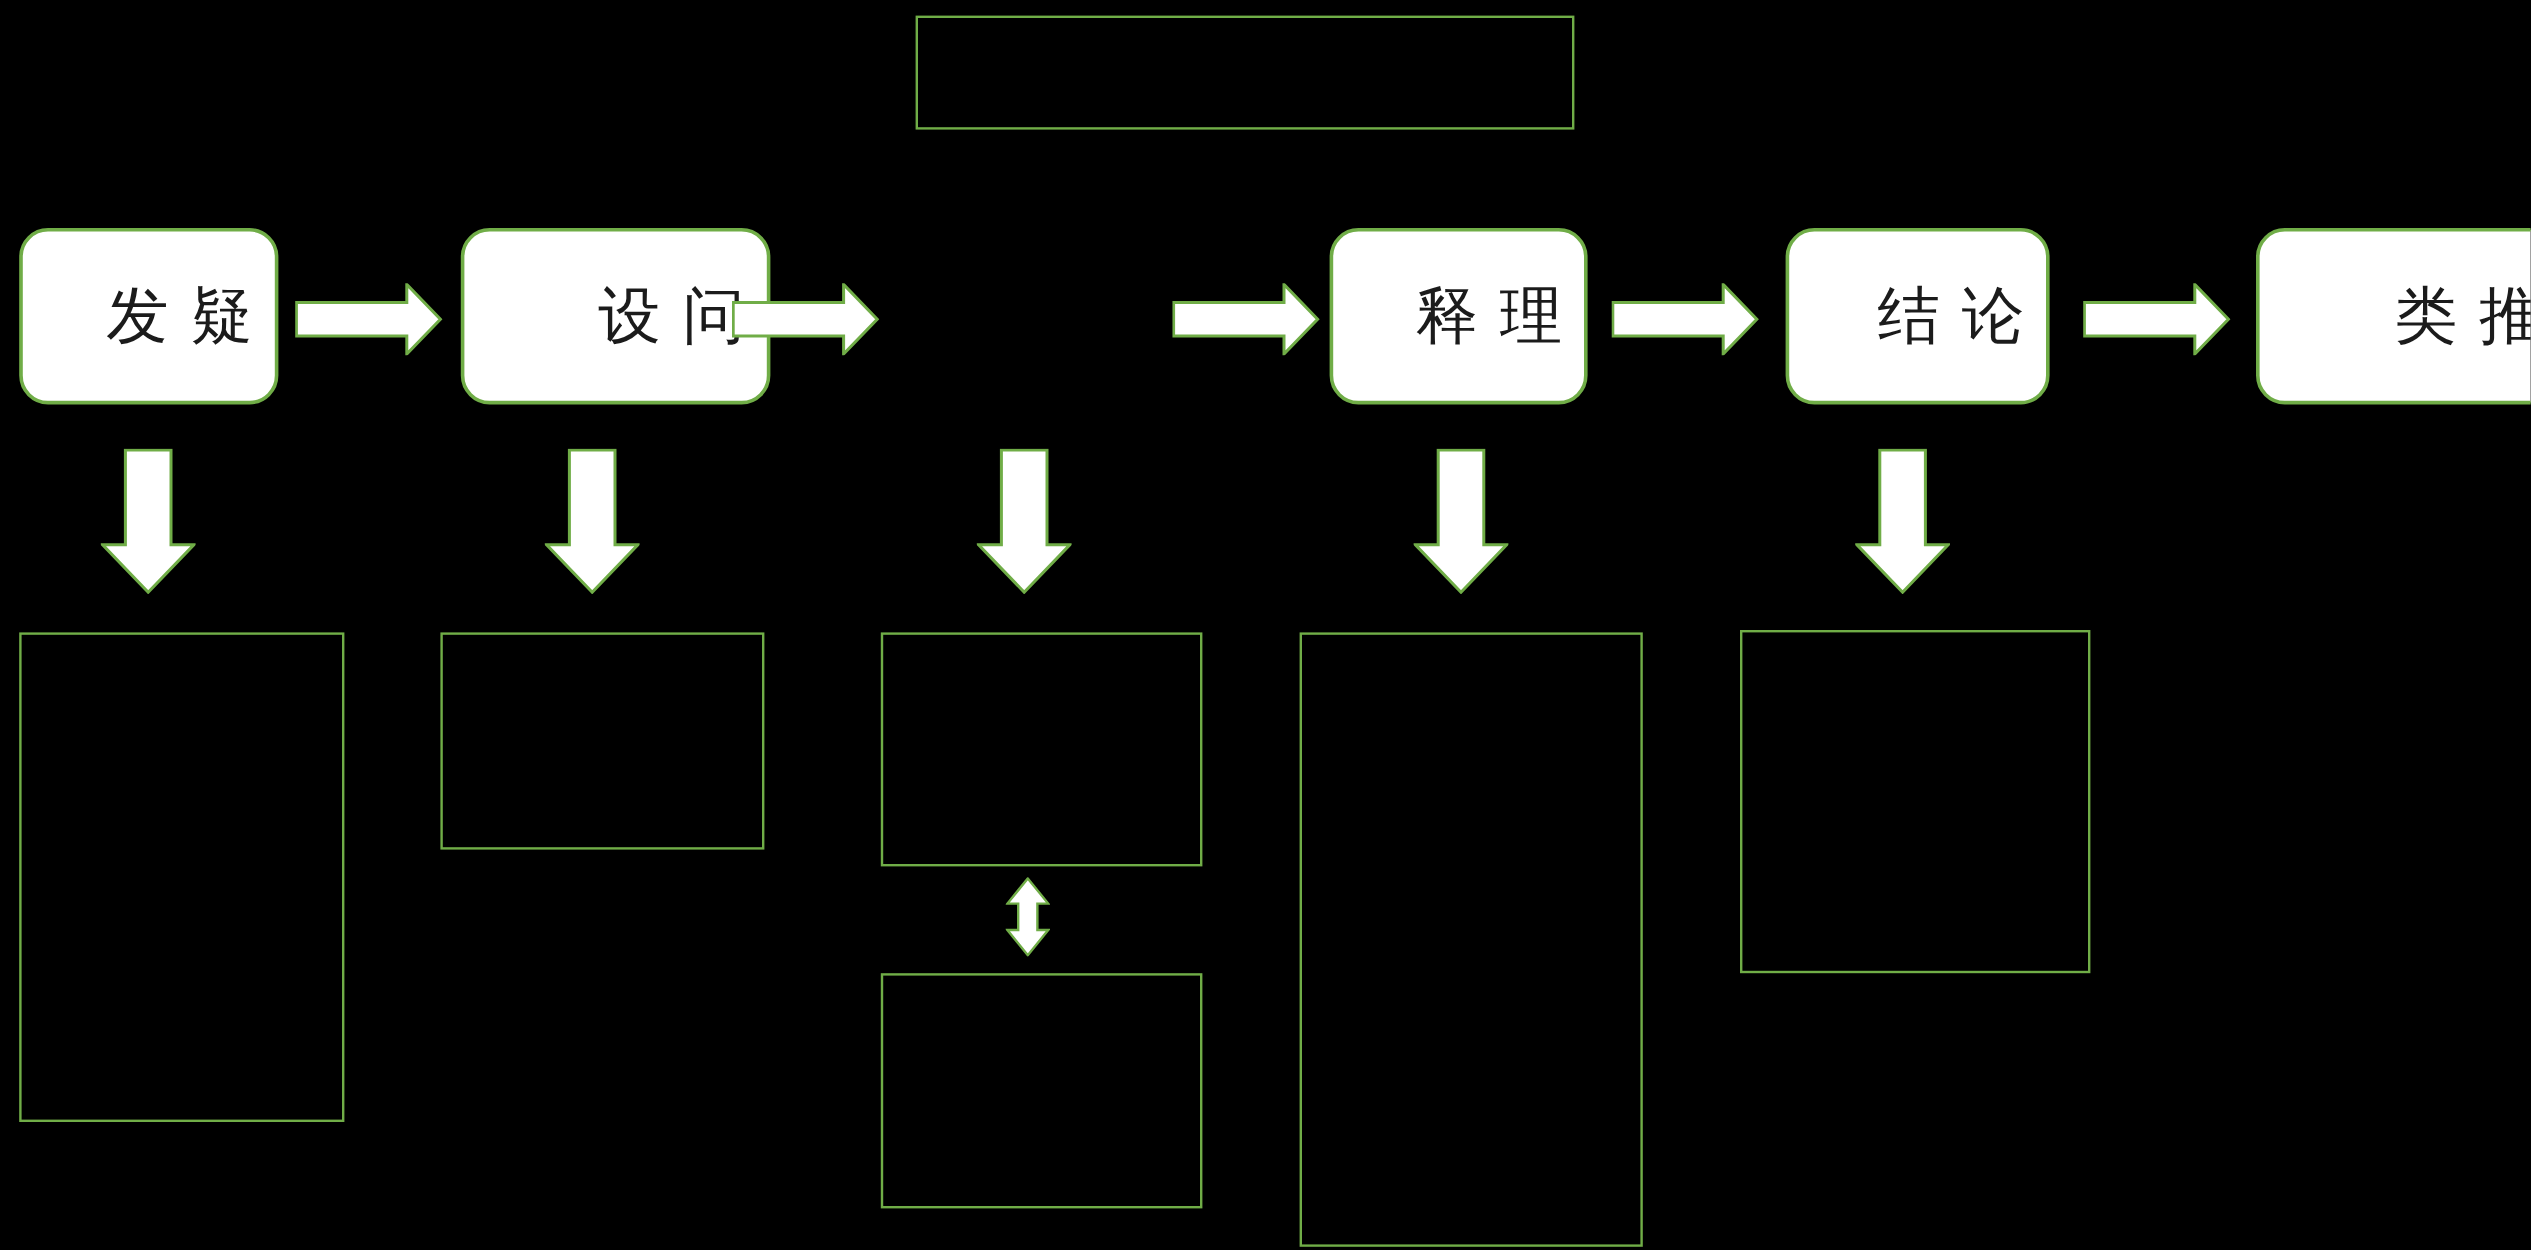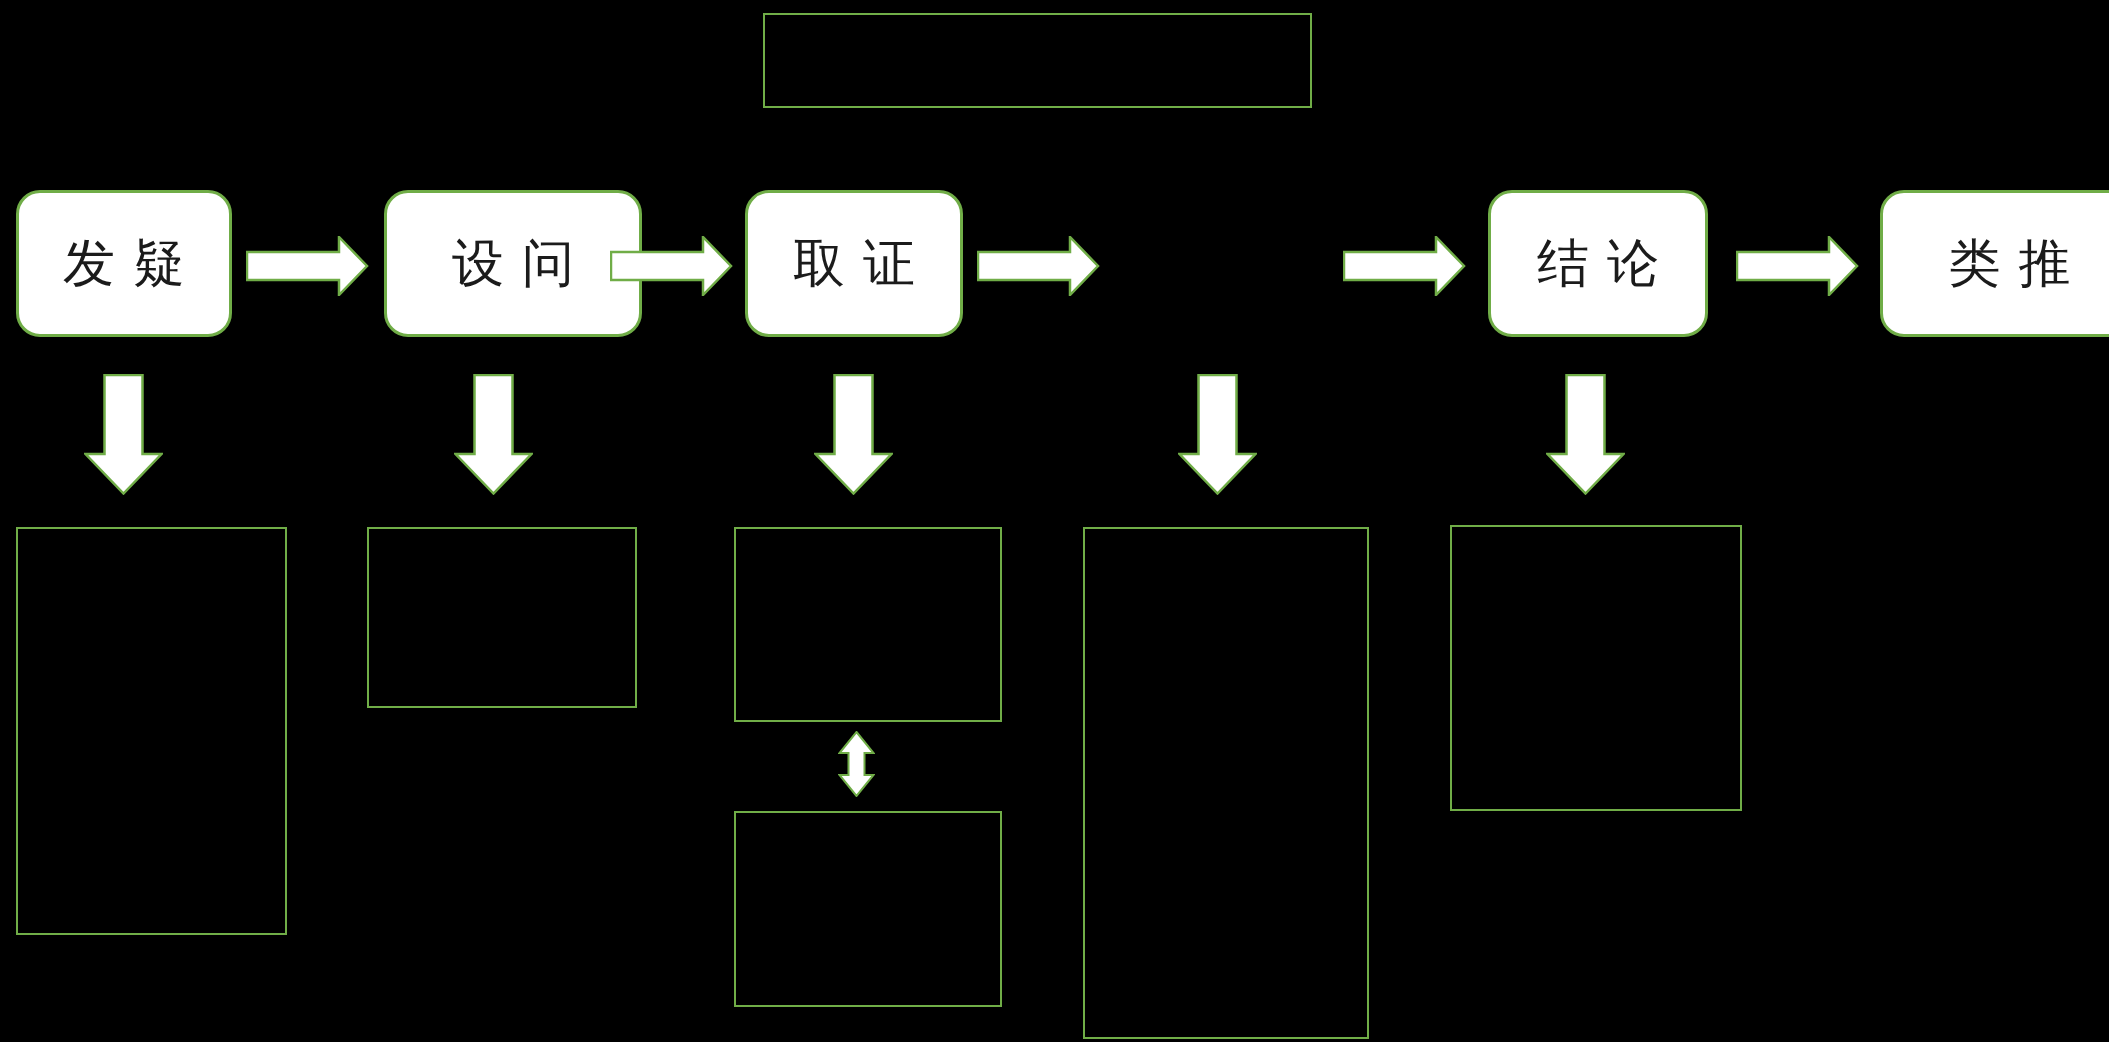--- a/index.html
+++ b/index.html
@@ -26,21 +26,21 @@
   .stage-box {
     position: absolute;
     top: 190px;
     height: 147px;
     background: #ffffff;
     border: 3px solid #70AD47;
     border-radius: 24px;
     box-sizing: border-box;
     display: flex;
     align-items: center;
-    justify-content: center;
+    justify-content: flex-end;
     color: #1b1b1b;
     font-size: 52px;
     letter-spacing: 0.35em;
     text-indent: 0.35em; 
     font-family: "DejaVu Serif", "Liberation Serif", serif;
     font-weight: 400;
   }
   .arrow {
     position: absolute;
     display: block;
@@ -53,22 +53,22 @@
 <div id="canvas">
 
   <div class="outline-box" style="left:763px; top:13px; width:549px; height:95px;"></div>
 
   <div class="stage-box" style="left:16px;   width:216px;">
     <span>发疑</span>
   </div>
   <div class="stage-box" style="left:384px;  width:258px;">
     <span>设问</span>
   </div>
-  <div class="stage-box" style="left:745px;  width:218px;">
-    <span>取证</span>
+  <div class="stage-box" style="left:1108px; width:215px;">
+    <span>释理</span>
   </div>
   <div class="stage-box" style="left:1488px; width:220px;">
     <span>结论</span>
   </div>
   <div class="stage-box" style="left:1880px; width:259px;">
     <span>类推</span>
   </div>
 
   <span class="arrow" style="left:246px;  top:236px;">
     <svg width="123" height="60" viewBox="0 0 123 60">

